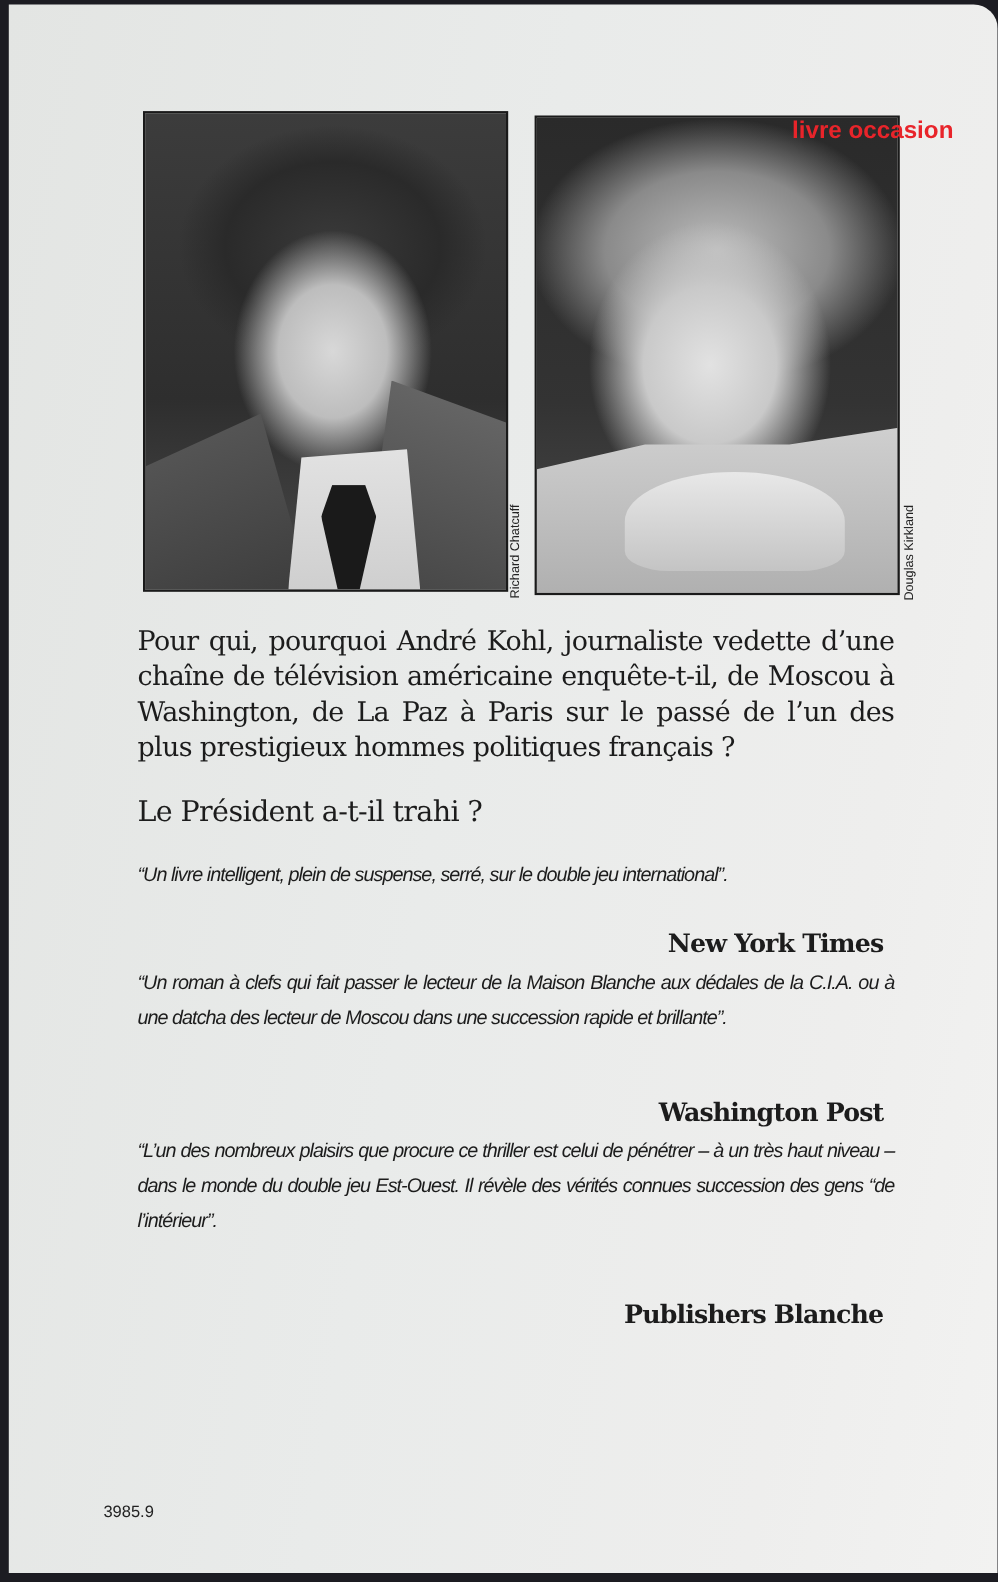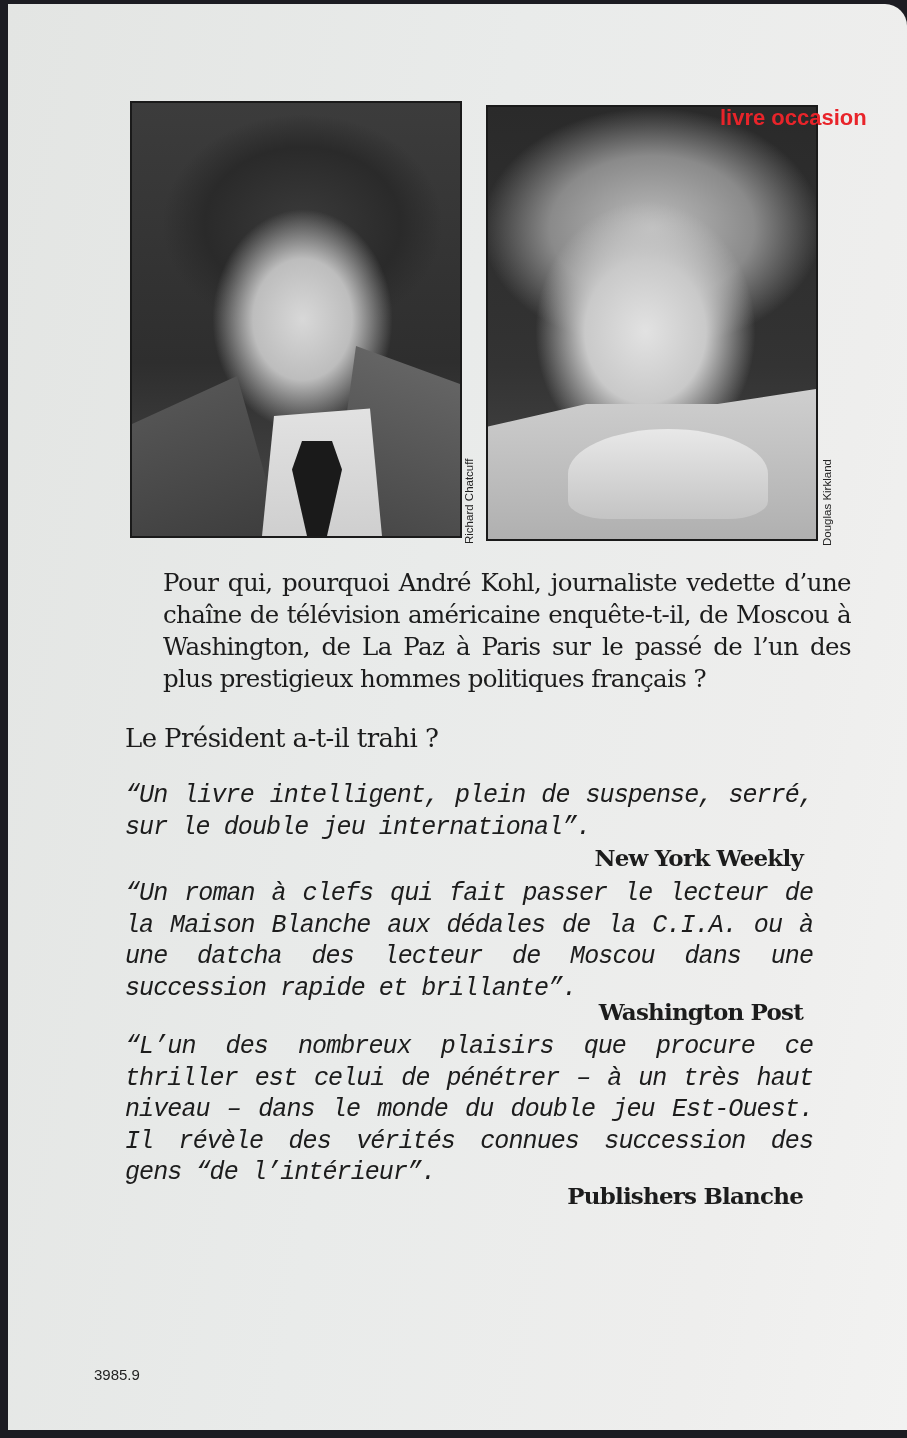--- a/index.html
+++ b/index.html
@@ -69,28 +69,28 @@
   .credit-right { left:813px; top:542px; }
   .watermark {
     position:absolute; left:712px; top:101px;
     font-family:"Liberation Sans", sans-serif; font-size:22px; color:#e8242a;
     letter-spacing:0;
     font-weight:bold;
   }
   .blurb {
     position:absolute; left:117px; top:563px; width:688px;
     font-family:"DejaVu Serif", serif; font-size:24.5px; line-height:32px;
-    color:#1c1c1c; text-align:justify; letter-spacing:-0.6px;margin-left:38px;
+    color:#1c1c1c; text-align:justify; letter-spacing:-0.6px;
   }
   .blurb p { margin:0; }
   .question { position:absolute; left:117px; top:719px; font-size:26px; color:#1c1c1c; letter-spacing:-0.6px; }
   .quote {
     position:absolute; left:117px; width:688px;
-    font-family:Liberation Mono, monospace; font-style:italic;
-    font-size:25px; line-height:31.5px; color:#1c1c1c;
+    font-family:Liberation Sans, sans-serif; font-style:italic;
+    font-size:18px; line-height:31.5px; color:#1c1c1c;
     text-align:justify; letter-spacing:-0.9px;
   }
   .q1 { top:776px; }
   .q2 { top:874px; }
   .q3 { top:1027px; }
   .source {
     position:absolute; right:104px;
     font-family:"DejaVu Serif", serif; font-weight:bold;
     font-size:23px; color:#1c1c1c; letter-spacing:-0.8px;
   }
@@ -123,21 +123,21 @@
   <div class="credit credit-right">Douglas Kirkland</div>
 
   <div class="watermark">livre occasion</div>
 
   <div class="blurb">
     <p>Pour qui, pourquoi André Kohl, journaliste vedette d’une chaîne de télévision américaine enquête-t-il, de Moscou à Washington, de La Paz à Paris sur le passé de l’un des plus prestigieux hommes politiques français ?</p>
   </div>
   <div class="question">Le Président a-t-il trahi ?</div>
 
   <div class="quote q1">“Un livre intelligent, plein de suspense, serré, sur le double jeu international”.</div>
-  <div class="source s1">New York Weekly</div>
+  <div class="source s1">New York Times</div>
 
   <div class="quote q2">“Un roman à clefs qui fait passer le lecteur de la Maison Blanche aux dédales de la C.I.A. ou à une datcha des lecteur de Moscou dans une succession rapide et brillante”.</div>
   <div class="source s2">Washington Post</div>
 
   <div class="quote q3">“L’un des nombreux plaisirs que procure ce thriller est celui de pénétrer – à un très haut niveau – dans le monde du double jeu Est-Ouest. Il révèle des vérités connues succession des gens “de l’intérieur”.</div>
   <div class="source s3">Publishers Blanche</div>
 
   <div class="code">3985.9</div>
 </div>
 

